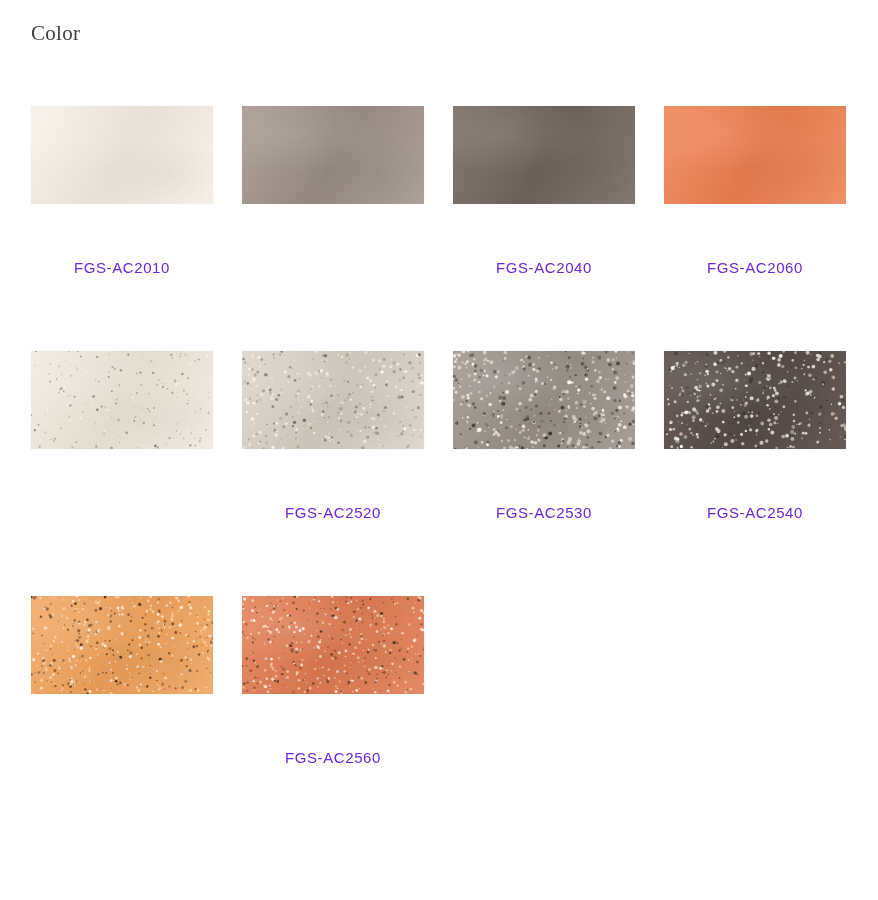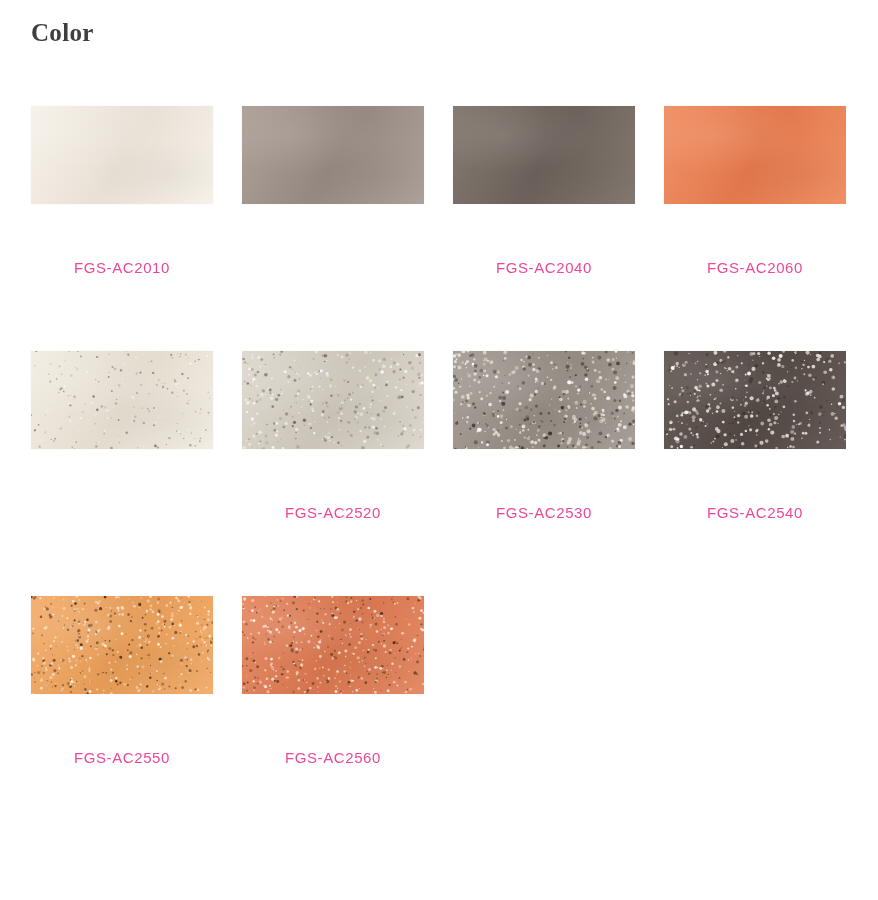--- a/index.html
+++ b/index.html
@@ -22,25 +22,25 @@
     height: 900px;
     background: #ffffff;
     box-sizing: border-box;
   }
 
   .page-title {
     position: absolute;
     left: 31px;
     top: 20px;
     font-family: "Liberation Serif", serif;
-    font-size: 25px;
+    font-size: 21px;
     line-height: 26px;
     color: #3f3f3f;
     letter-spacing: 0.3px;
-    font-weight: 700;
+    font-weight: 400;
   }
 
   .swatch-grid {
     position: absolute;
     left: 31px;
     top: 106px;
     width: 816px;
     display: grid;
     grid-template-columns: repeat(4, 182px);
     column-gap: 29px;
@@ -85,21 +85,21 @@
   .swatch-label {
     position: absolute;
     left: 0;
     top: 152px;
     width: 182px;
     text-align: center;
     font-family: "Liberation Sans", sans-serif;
     font-size: 15px;
     line-height: 20px;
     letter-spacing: 0.6px;
-    color: #ec4899;
+    color: #6d28d9;
     white-space: nowrap;
   }
 </style>
 </head>
 <body>
 
 <div class="page">
 
   <div class="page-title">Color</div>
 
@@ -1994,21 +1994,20 @@
             <circle cx="49.7" cy="47.6" r="0.46" fill="#7a4a22" opacity="0.84"></circle>
             <circle cx="13.2" cy="64.3" r="0.94" fill="#7a4a22" opacity="0.85"></circle>
             <circle cx="10.0" cy="20.7" r="1.31" fill="#5c3518" opacity="0.84"></circle>
             <circle cx="7.7" cy="76.5" r="1.51" fill="#7a4a22" opacity="0.54"></circle>
             <circle cx="99.9" cy="25.2" r="1.12" fill="#3d2410" opacity="0.66"></circle>
             <circle cx="49.3" cy="65.2" r="0.50" fill="#ffffff" opacity="0.63"></circle>
             <circle cx="44.0" cy="13.4" r="1.03" fill="#ffffff" opacity="0.48"></circle>
             <circle cx="144.7" cy="36.4" r="1.60" fill="#5c3518" opacity="0.72"></circle>
           </svg>
         </div>
-        <div class="swatch-label">FGS-AC2550</div>
       </div>
       <div class="swatch-cell">
         <div class="swatch-tile speckled" style="background: linear-gradient(125deg, rgb(229, 133, 93) 0%, rgb(217, 118, 79) 52%, rgb(229, 133, 93) 100%);">
           <svg class="speckle-layer" width="182" height="98" viewBox="0 0 182 98" xmlns="http://www.w3.org/2000/svg" preserveAspectRatio="none">
             <circle cx="147.5" cy="89.0" r="1.10" fill="#5c3518" opacity="0.73"></circle>
             <circle cx="23.2" cy="74.2" r="1.20" fill="#fff4dd" opacity="0.51"></circle>
             <circle cx="40.8" cy="2.5" r="0.77" fill="#f6e3c2" opacity="0.74"></circle>
             <circle cx="102.7" cy="75.4" r="1.19" fill="#ffffff" opacity="0.55"></circle>
             <circle cx="77.1" cy="5.3" r="1.09" fill="#ffffff" opacity="0.75"></circle>
             <circle cx="38.6" cy="5.2" r="0.88" fill="#7a4a22" opacity="0.74"></circle>

